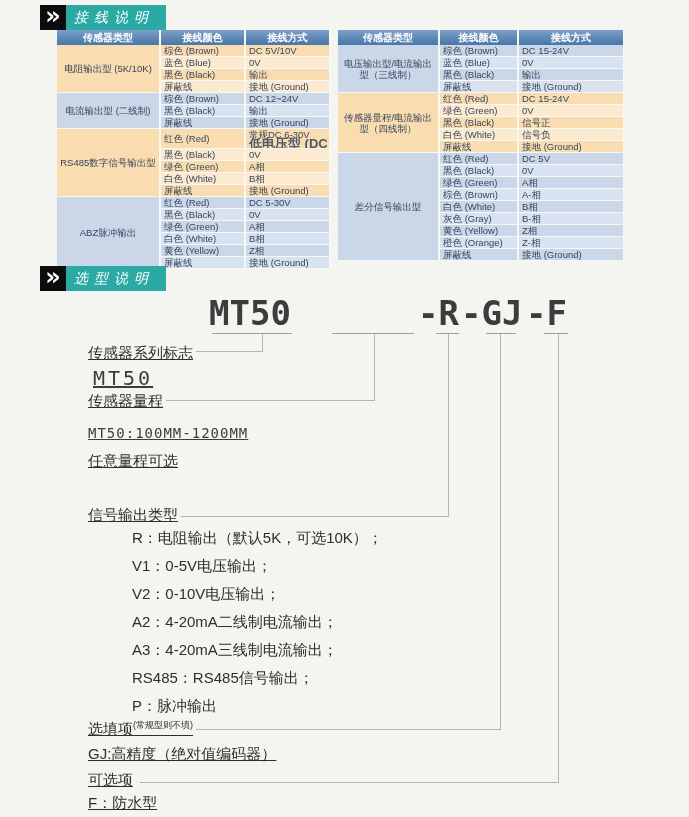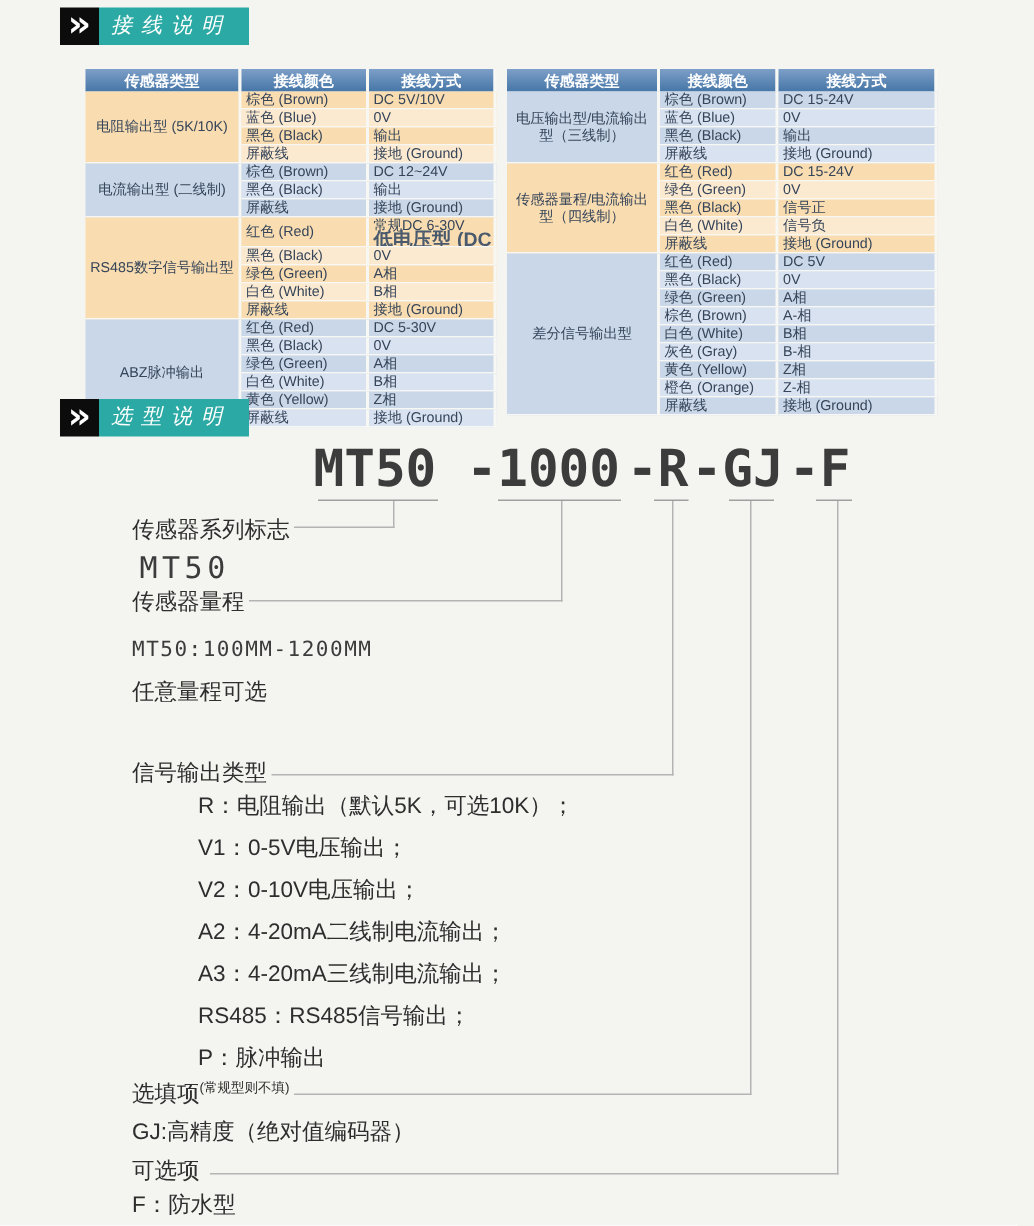--- a/index.html
+++ b/index.html
@@ -9,21 +9,21 @@
   .banner{position:absolute;display:flex;align-items:stretch;height:25px;}
   .banner .chev{width:26px;background:#0c0c0c;color:#fff;font-size:24px;line-height:23px;
     text-align:center;font-weight:bold;font-family:"DejaVu Sans",sans-serif;}
   .banner .btitle{background:#2ba9a4;color:#fff;padding:0 12px 0 8px;font-size:14px;line-height:25px;
     letter-spacing:6px;font-style:italic;font-family:"DejaVu Serif","Liberation Serif",serif;white-space:nowrap;}
   #banner-wiring{left:40px;top:5px;}
   #banner-selection{left:40px;top:266px;}
 
   
   .tables{position:absolute;left:57px;top:30px;display:flex;gap:7px;}
-  table.wt{border-collapse:separate;border-spacing:0;table-layout:fixed;height:229px;margin-top:16px;}
+  table.wt{border-collapse:separate;border-spacing:0;table-layout:fixed;height:229px;}
   #left-table{width:274px;}
   #right-table{width:287px;}
   .wt th{background:linear-gradient(180deg,#7d9fc8 0%,#4b7aaa 90%);color:#fff;font-size:10px;
     font-weight:bold;height:15px;padding:0 2px;border-right:2px solid #f7f7f3;text-align:center;white-space:nowrap;overflow:hidden;}
   .wt td{font-size:9.5px;line-height:11px;padding:0 3px;color:#36455a;
     border-bottom:1px solid #f7f7f3;border-right:2px solid #f7f7f3;overflow:hidden;white-space:nowrap;}
   .wt td.type{text-align:center;white-space:normal;line-height:11px;}
   .yellow{background:#f9ddb0;}
   .yellow.alt{background:#fcead0;}
   .blue{background:#c9d7e8;}
@@ -44,21 +44,21 @@
   .vline{position:absolute;width:1px;background:#b4b4b4;top:334px;}
   #v1{left:262px;height:18px;} #v2{left:374px;height:67px;} #v3{left:448px;height:183px;}
   #v4{left:500px;height:396px;} #v5{left:558px;height:449px;}
   .hline{position:absolute;height:1px;background:#b4b4b4;}
   #h1{left:196px;top:351px;width:67px;}
   #h2{left:166px;top:400px;width:209px;}
   #h3{left:181px;top:516px;width:268px;}
   #h4{left:196px;top:729px;width:305px;}
   #h5{left:140px;top:782px;width:419px;}
 
-  .lbl{position:absolute;font-size:15px;color:#2e2e2e;white-space:nowrap;}
+  .lbl{position:absolute;font-size:15px;color:#2e2e2e;white-space:nowrap;text-decoration:underline;}
   #series-label{left:88px;top:344px;}
   #series-value{left:93px;top:366px;font-family:"DejaVu Sans Mono","Liberation Mono",monospace;font-size:20px;letter-spacing:3px;color:#3c3c3c;}
   #range-label{left:88px;top:392px;}
   #range-value{left:88px;top:425px;font-family:"DejaVu Sans Mono","Liberation Mono",monospace;font-size:14px;letter-spacing:1px;color:#3c3c3c;}
   #range-note{left:88px;top:452px;}
   #output-label{left:88px;top:506px;}
   #output-options{position:absolute;left:88px;top:524px;}
   .opt{height:28px;line-height:28px;font-size:15px;color:#2e2e2e;white-space:nowrap;margin-left:44px;}
   #fill-row{left:88px;top:719px;}
   #fill-note{font-size:9px;vertical-align:6px;letter-spacing:0;}
@@ -257,21 +257,20 @@
         </tbody>
     </table>
   </div>
 
   <div class="banner" id="banner-selection">
     <div class="chev">»</div>
     <div class="btitle">选型说明</div>
   </div>
 
   <div class="seg" id="seg-series">MT50</div>
-  <div class="seg" id="seg-range">-1000</div>
   <div class="seg" id="seg-output">-R</div>
   <div class="seg" id="seg-fill">-GJ</div>
   <div class="seg" id="seg-optional">-F</div>
 
   <div class="uline" id="u1"></div>
   <div class="uline" id="u2"></div>
   <div class="uline" id="u3"></div>
   <div class="uline" id="u4"></div>
   <div class="uline" id="u5"></div>
   <div class="vline" id="v1"></div>

